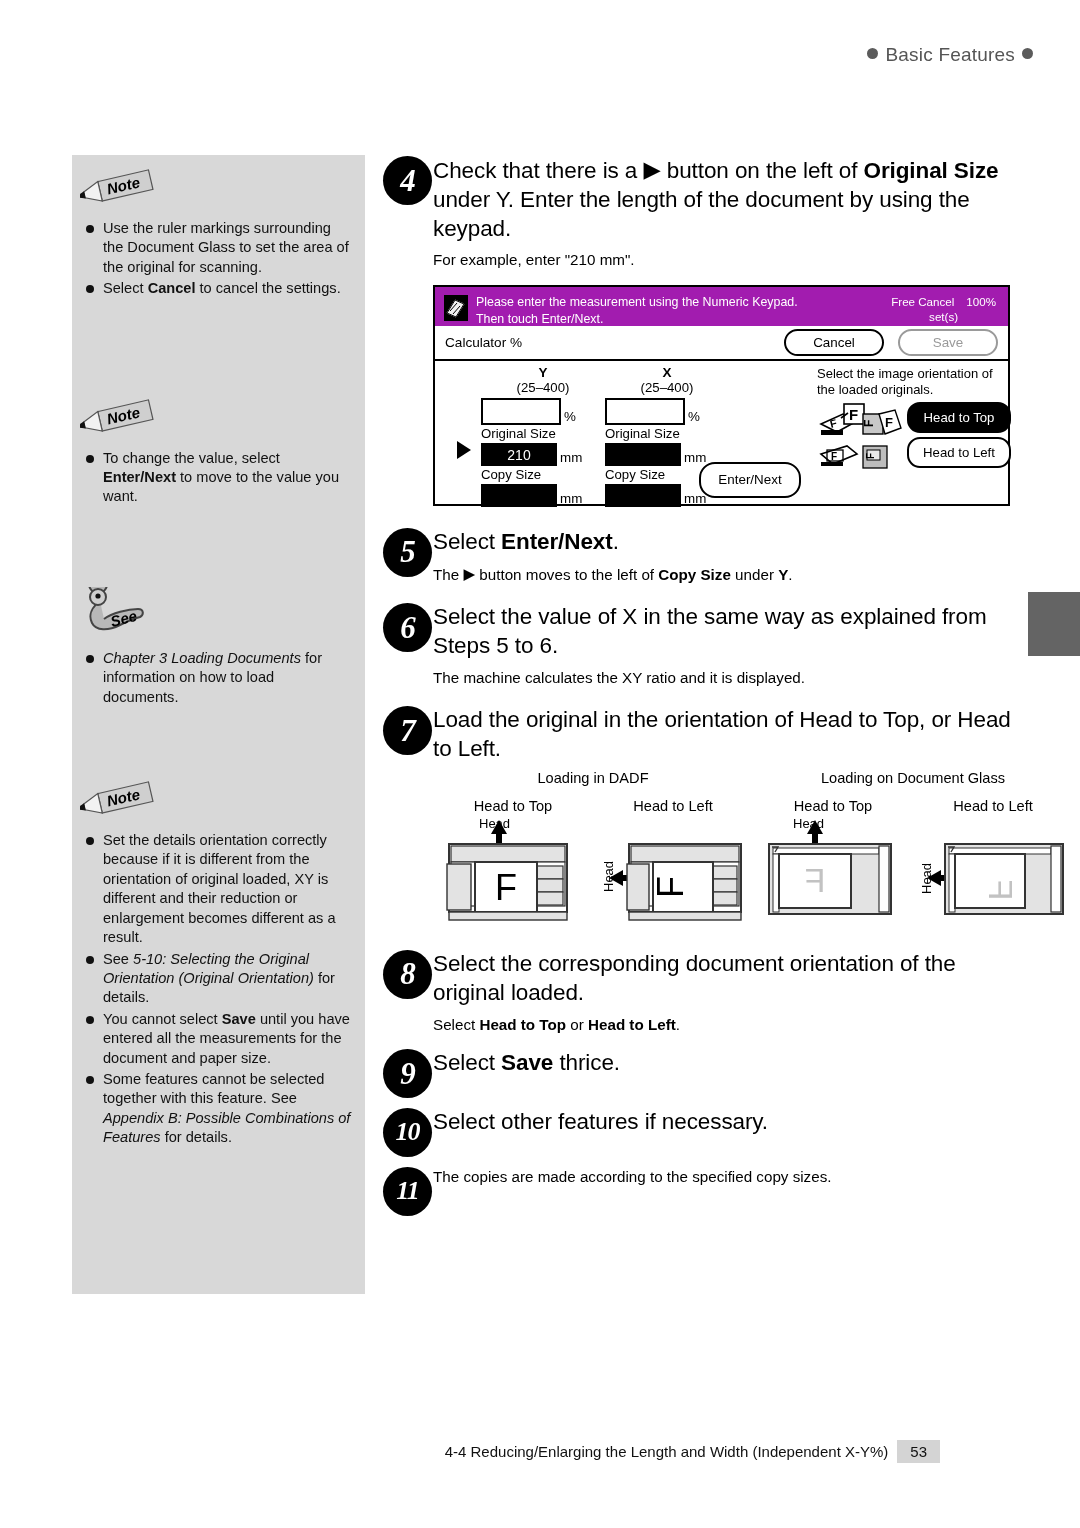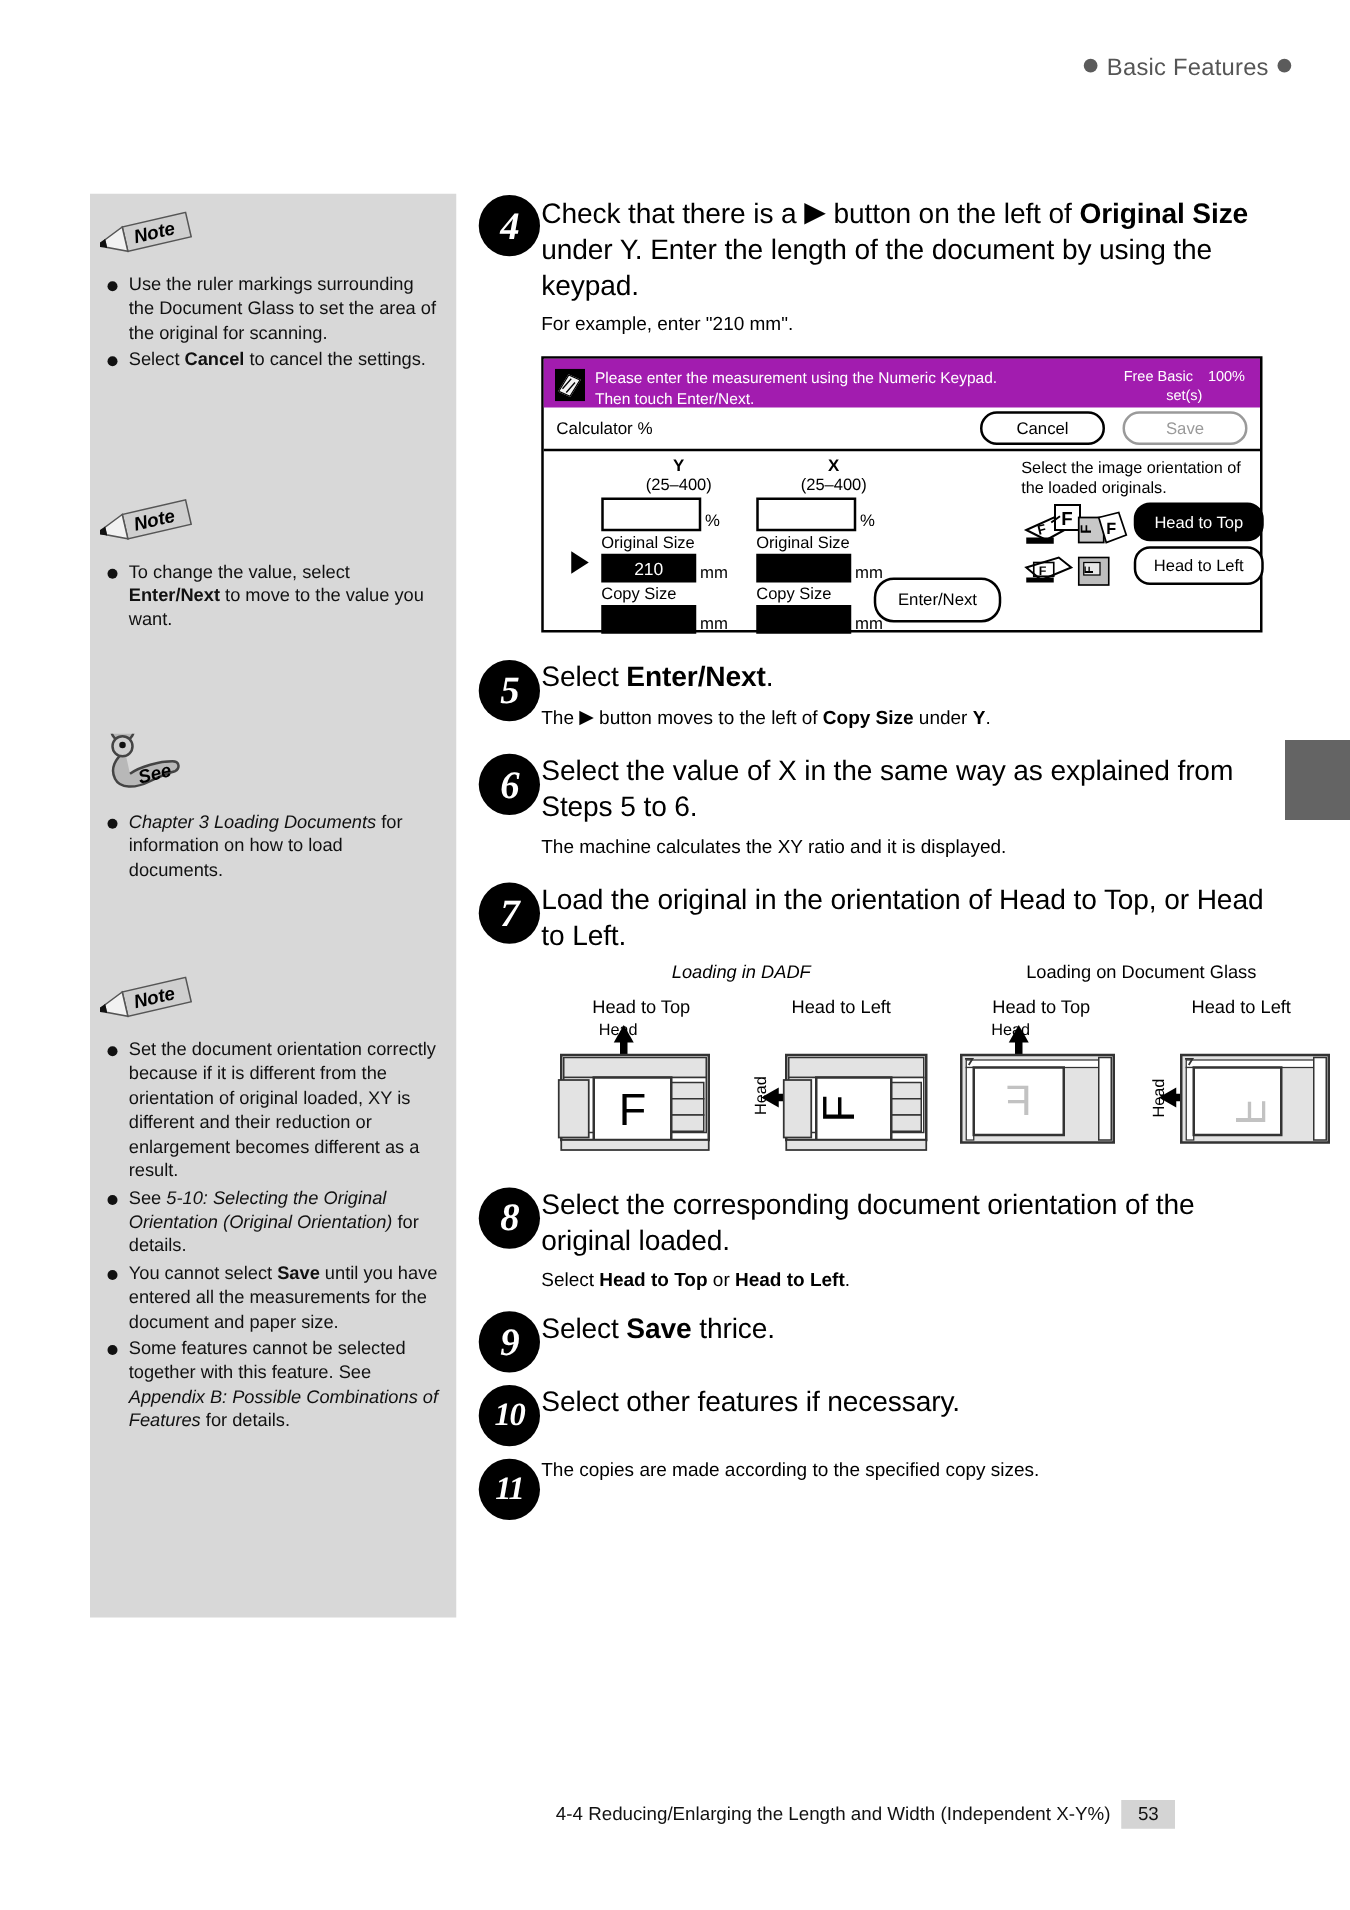--- a/index.html
+++ b/index.html
@@ -111,21 +111,21 @@
   .ori-btns{margin-left:4px;display:flex;flex-direction:column;gap:4px;}
   .ori-btn{
     border:2px solid #000;border-radius:13px;width:100px;height:27px;
     display:flex;align-items:center;justify-content:center;font-size:13.2px;
     background:#fff;
   }
   .ori-btn.sel{background:#000;color:#fff;}
   
   .diag-block{margin:6px 0 0 50px;width:640px;}
   .diag-heads{display:flex;font-size:14.6px;}
-  .diag-heads .h1{width:320px;text-align:center;font-style:italic;}
+  .diag-heads .h1{width:320px;text-align:center;}
   .diag-heads .h2{width:320px;text-align:center;}
   .diag-subs{display:flex;font-size:14.6px;margin-top:12px;}
   .diag-subs div{width:160px;text-align:center;}
   .diag-imgs{display:flex;margin-top:2px;}
   .diag-imgs .cell{width:160px;display:flex;justify-content:center;}
   
   .footer{
     position:absolute;left:0;top:1440px;width:940px;text-align:right;
     font-size:15px;color:#111;
   }
@@ -203,21 +203,21 @@
   <g transform="rotate(-13 39 20)">
     <rect x="20" y="8" width="52" height="20" fill="#cfcfcf" stroke="#555" stroke-width="1.2"></rect>
     <polygon points="20,8 20,28 4,21 4,15" fill="#f2f2f2" stroke="#555" stroke-width="1.2"></polygon>
     <polygon points="4,15 4,21 -4,18" fill="#111" stroke="#111" stroke-width="1"></polygon>
     <text x="44" y="23" font-size="15" font-weight="bold" font-style="italic" text-anchor="middle" font-family="Liberation Sans, sans-serif" fill="#000">Note</text>
   </g>
           </svg>
         </div>
         <div class="notes">
           <ul>
-            <li><span>Set the document orientation correctly because if it is different from the orientation of original loaded, XY is different and their reduction or enlargement becomes different as a result.</span></li>
+            <li><span>Set the details orientation correctly because if it is different from the orientation of original loaded, XY is different and their reduction or enlargement becomes different as a result.</span></li>
             <li><span>See </span><span class="i">5-10: Selecting the Original Orientation (Original Orientation)</span><span> for details.</span></li>
             <li><span>You cannot select </span><span class="b">Save</span><span> until you have entered all the measurements for the document and paper size.</span></li>
             <li><span>Some features cannot be selected together with this feature. See </span><span class="i">Appendix B: Possible Combinations of Features</span><span> for details.</span></li>
           </ul>
         </div>
       </div>
     </div>
 </div>
 
 <div class="main">
@@ -240,21 +240,21 @@
           <line x1="6" y1="16" x2="13" y2="8" stroke="#000" stroke-width="1"></line>
           <line x1="9" y1="19" x2="16" y2="11" stroke="#000" stroke-width="1"></line>
         </g>
       </svg>
       <div class="ui-msg">
         <div>Please enter the measurement using the Numeric Keypad.</div>
         <div>Then touch Enter/Next.</div>
       </div>
       <div class="ui-mem">
         <div class="row1">
-          <span>Free Basic</span>
+          <span>Free Cancel</span>
           <span>100%</span>
         </div>
         <div class="row2">
           <span>set(s)</span>
           <span class="big">1</span>
         </div>
       </div>
     </div>
 
     <div class="ui-bar">

